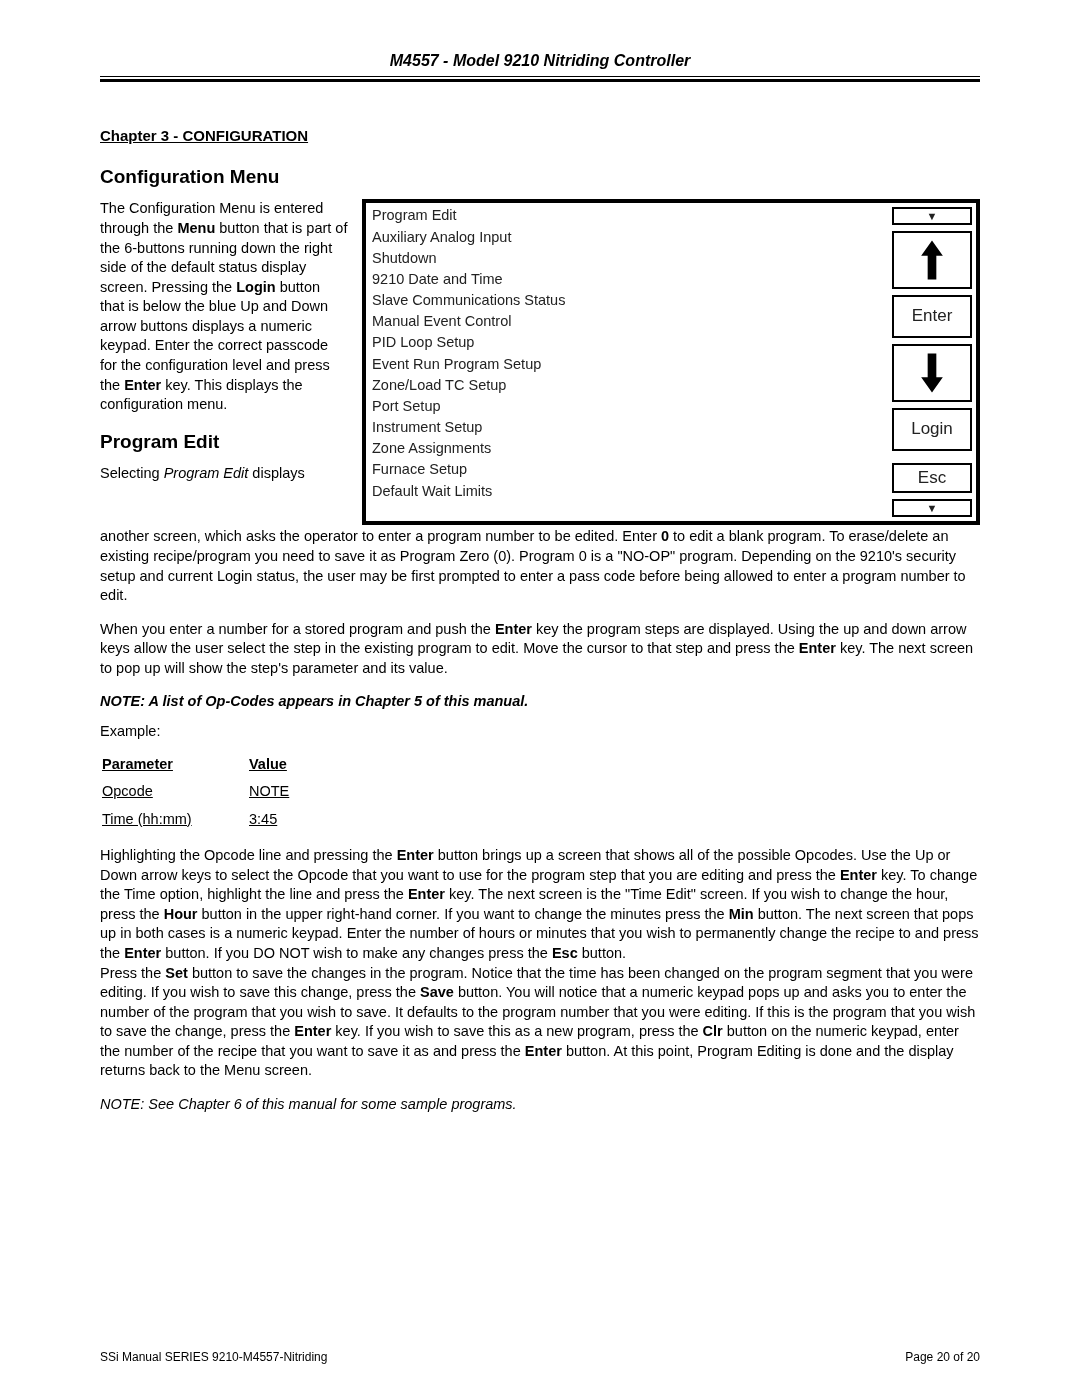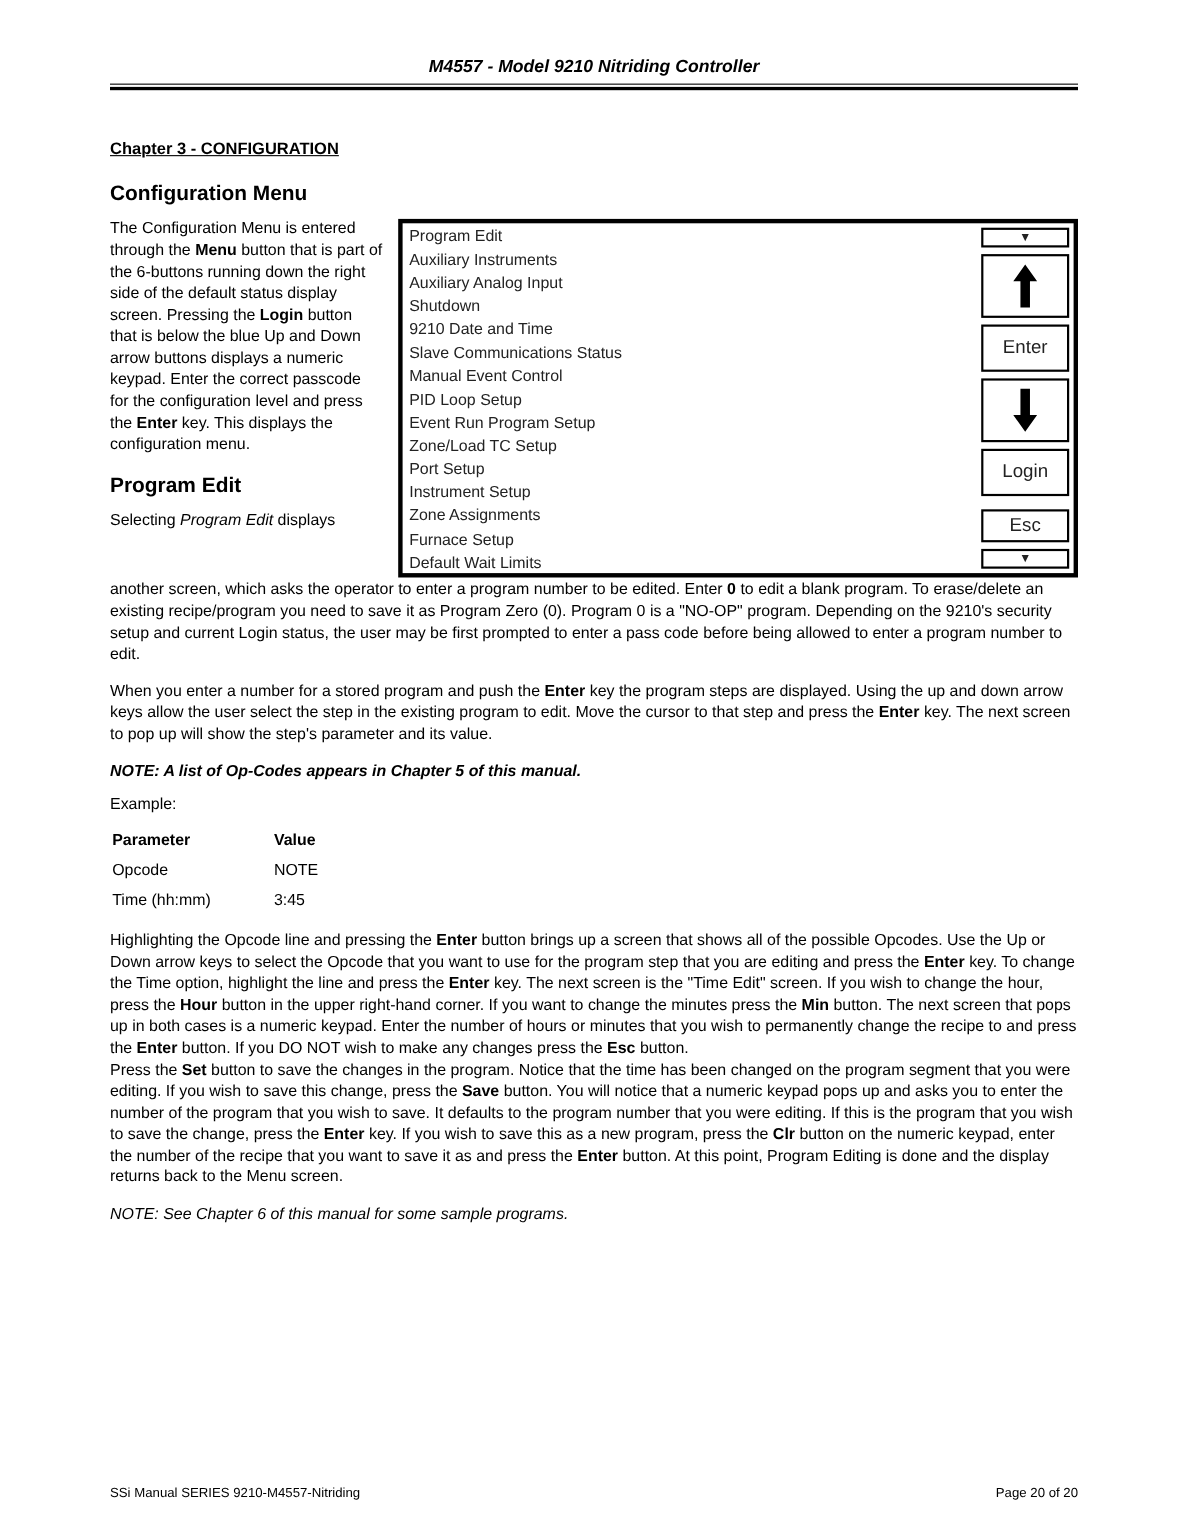--- a/index.html
+++ b/index.html
@@ -84,21 +84,21 @@
     display: flex;
     align-items: center;
     justify-content: center;
     font-size: 11px;
   }
   .sb-tall { height: 62px; }
   .arrow-svg { width: 26px; height: 46px; }
   .body-para { margin: 14px 0; }
   .note { font-style: italic; font-weight: bold; margin: 10px 0; }
   .example-label { margin: 8px 0; }
-  .param-table { margin: 4px 0 12px 0; }
+  .param-table { margin: 4px 0 12px 0; text-decoration: underline; }
   .param-table .th { font-weight: bold; }
   .param-table td { padding: 3px 0; }
   .param-table td:first-child { width: 145px; }
   .footer {
     position: absolute;
     bottom: 32px;
     left: 100px;
     right: 100px;
     display: flex;
     justify-content: space-between;
@@ -125,21 +125,20 @@
     <p>
       <span>The Configuration Menu is entered through the </span><span class="b">Menu</span><span> button that is part of the 6-buttons running down the right side of the default status display screen. Pressing the </span><span class="b">Login</span><span> button that is below the blue Up and Down arrow buttons displays a numeric keypad. Enter the correct passcode for the configuration level and press the </span><span class="b">Enter</span><span> key. This displays the configuration menu.</span>
     </p>
     <div class="section-title">Program Edit</div>
     <span>Selecting </span><span class="i">Program Edit</span><span> displays</span>
   </div>
 
   <div class="screenshot">
     <div class="menu-list">
       <div>Program Edit</div>
-      <div>Auxiliary Instruments</div>
       <div>Auxiliary Analog Input</div>
       <div>Shutdown</div>
       <div>9210 Date and Time</div>
       <div>Slave Communications Status</div>
       <div>Manual Event Control</div>
       <div>PID Loop Setup</div>
       <div>Event Run Program Setup</div>
       <div>Zone/Load TC Setup</div>
       <div>Port Setup</div>
       <div>Instrument Setup</div>

